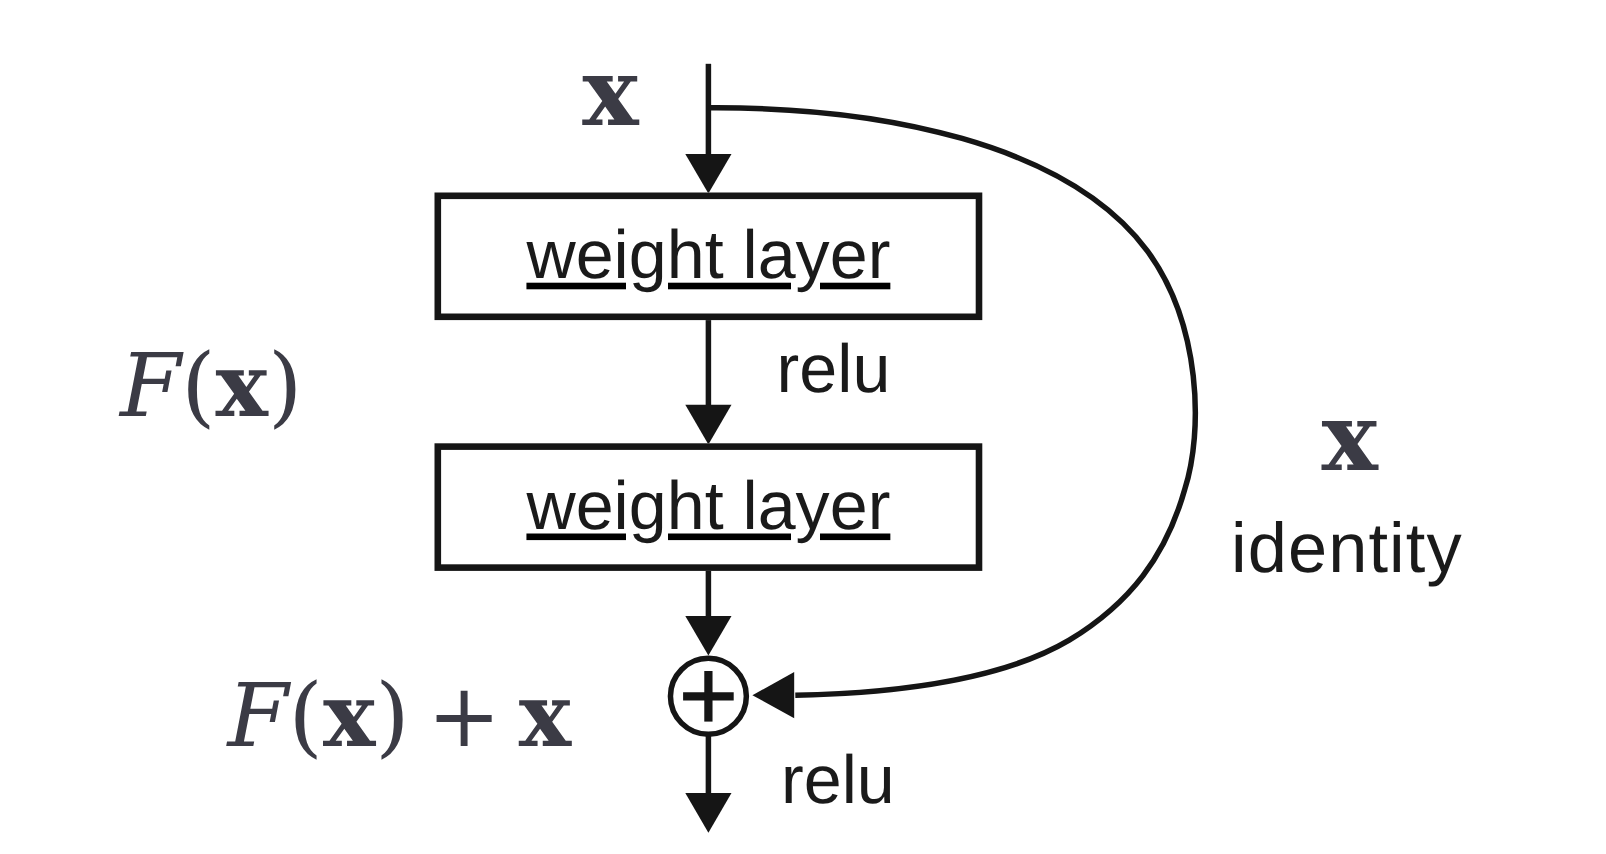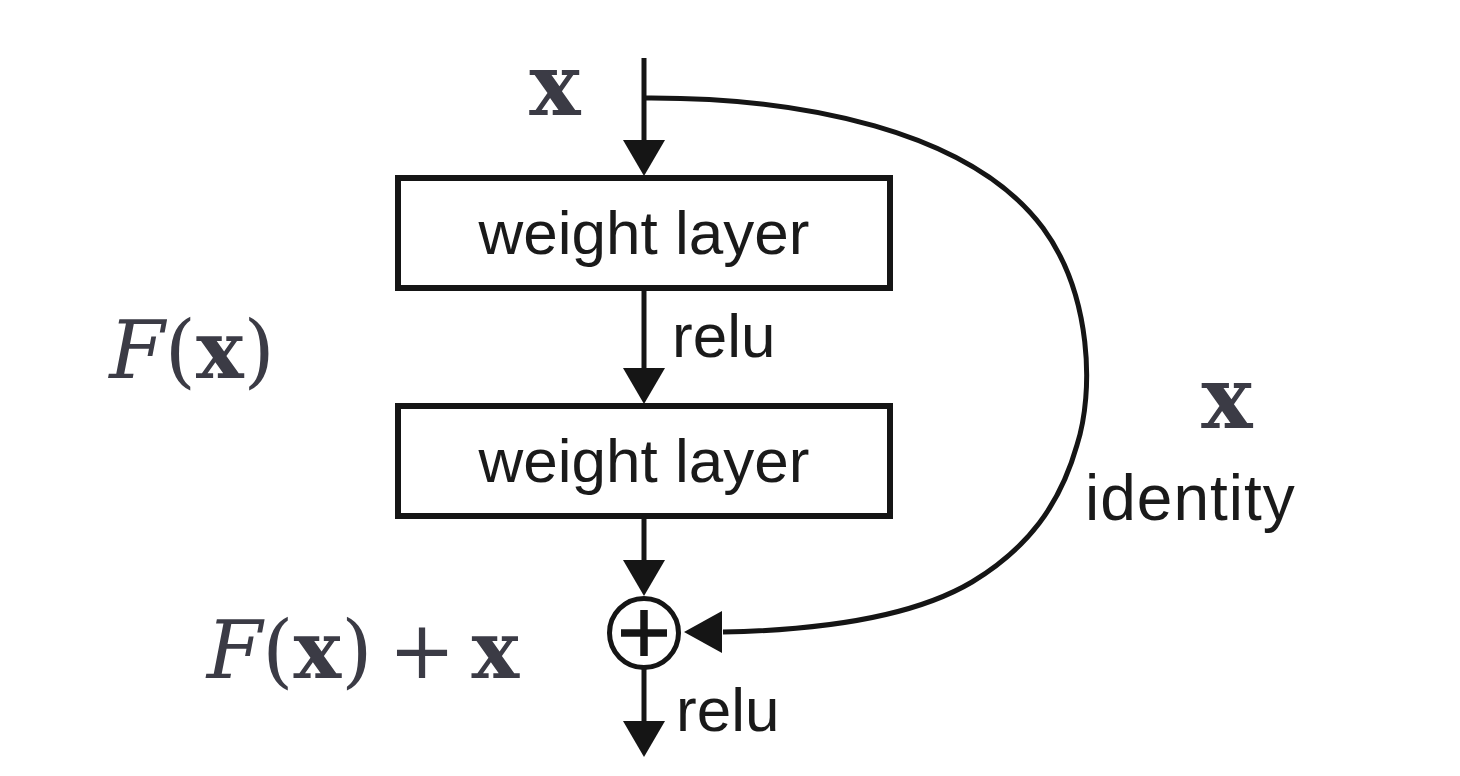--- a/index.html
+++ b/index.html
@@ -14,31 +14,31 @@
   .stage{position:relative;width:1460px;height:776px;background:var(--background);}
   svg.connectors{position:absolute;left:0;top:0;width:1460px;height:776px;}
   svg.connectors .stroke{fill:none;stroke:var(--line);stroke-width:5;}
   svg.connectors .thick{stroke-width:7.5;}
   svg.connectors .head{fill:var(--line);stroke:none;}
   svg.connectors .node{fill:var(--background);stroke:var(--line);stroke-width:5;}
 
   .layer-box{
     position:absolute;left:395px;width:498px;height:116px;
     box-sizing:border-box;border:6px solid var(--line);background:var(--background);
-    display:flex;align-items:center;justify-content:center;
+    display:flex;align-items:center;justify-content:center;text-decoration:underline;
   }
   .layer-box.first{top:175px;}
   .layer-box.second{top:403px;}
   .layer-label{
     font-size:62px;color:var(--text);line-height:1;white-space:nowrap;
     letter-spacing:0px;
   }
 
   .lbl{position:absolute;white-space:nowrap;}
-  .sans-lbl{font-size:62px;color:var(--text);line-height:76px;height:76px;}
+  .sans-lbl{font-size:62px;color:var(--text);line-height:76px;height:76px;margin-left:34px;}
   .relu-mid{left:672px;top:298px;}
   .relu-out{left:676px;top:672px;}
   .identity-lbl{left:1085px;top:462px;width:300px;font-size:64px;line-height:72px;height:72px;letter-spacing:1px;}
 
   .math{
     font-family:"DejaVu Serif","Liberation Serif",serif;
     color:var(--math_text);
   }
   .x-math{font-size:86px;font-weight:bold;line-height:110px;height:110px;width:120px;text-align:center;}
   .x-top{left:495px;top:30px;}

